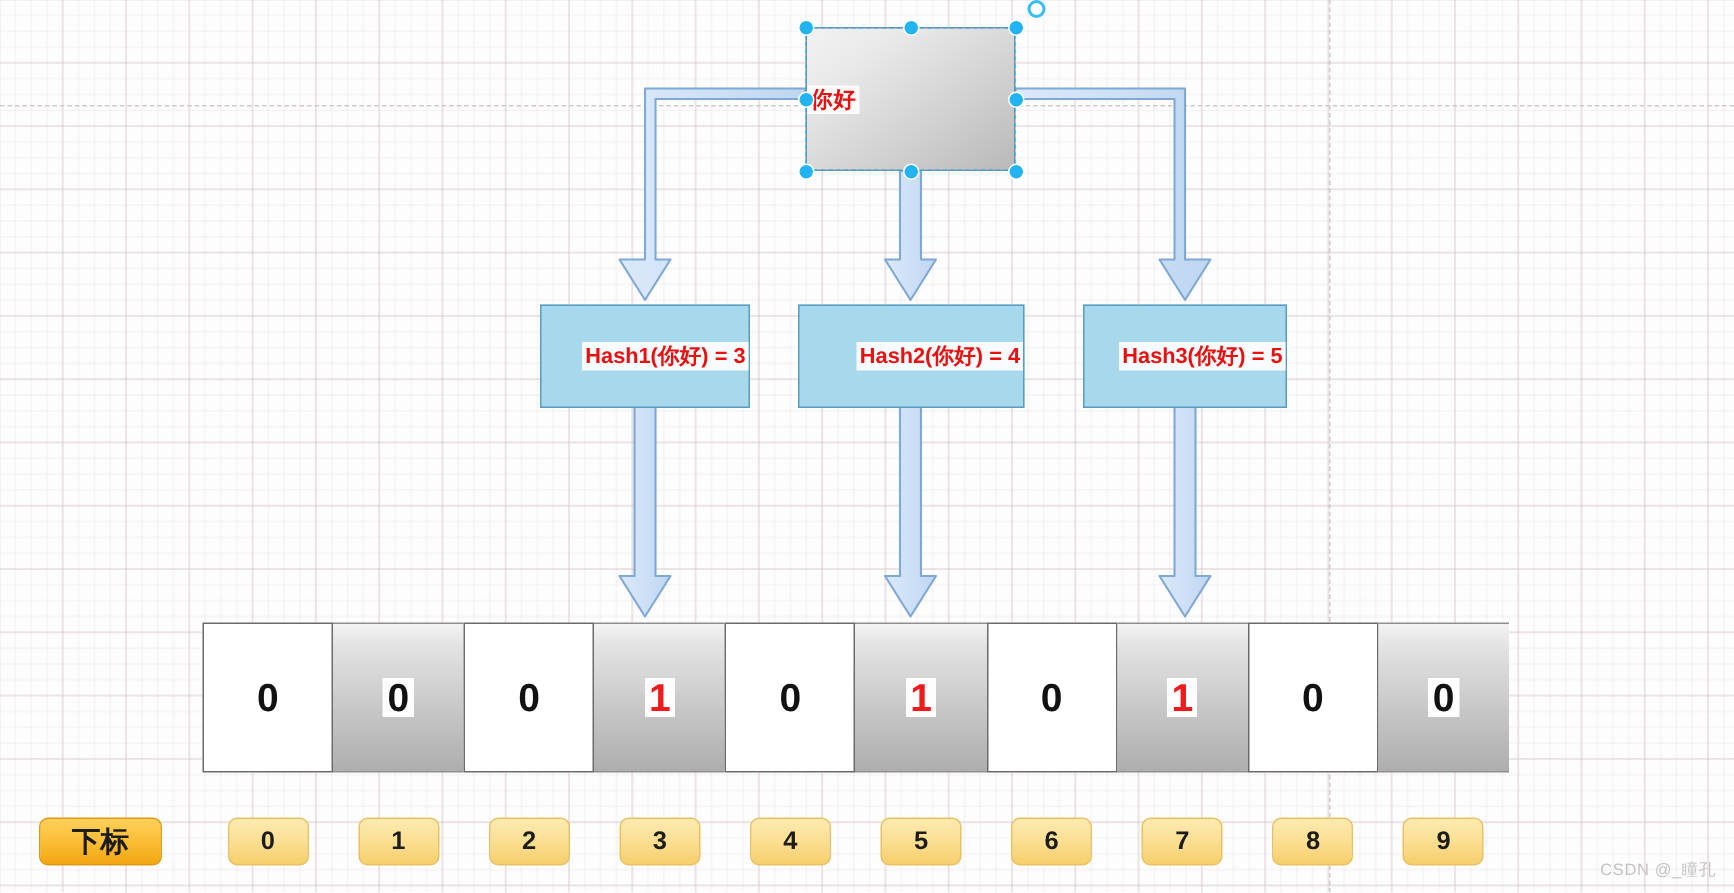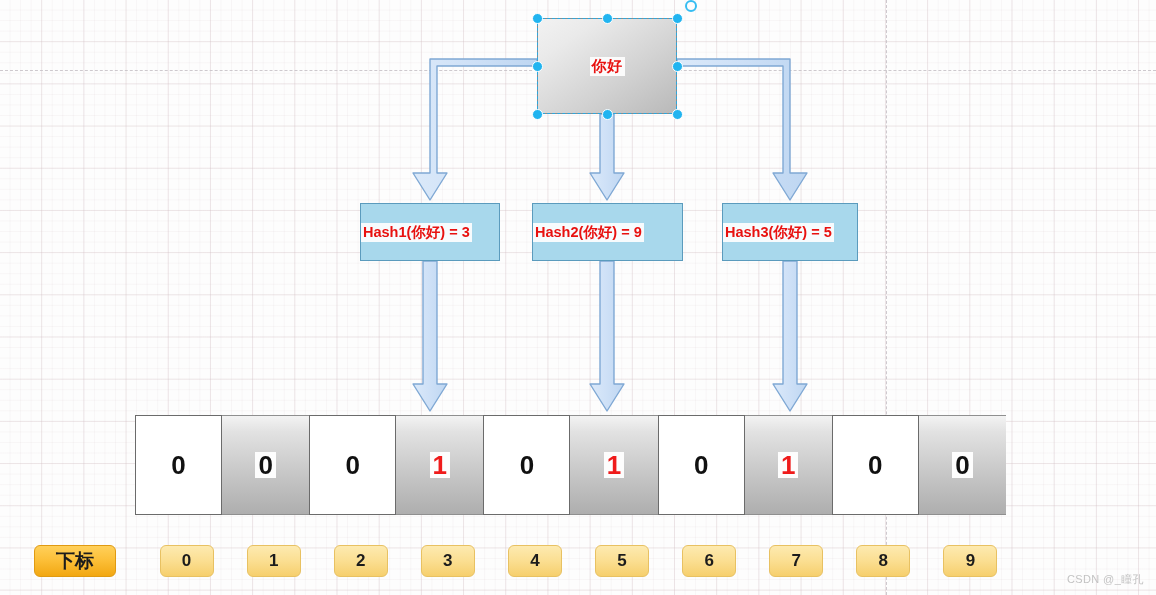--- a/index.html
+++ b/index.html
@@ -64,21 +64,20 @@
     position: absolute;
     left: 537px;
     top: 18px;
     width: 140px;
     height: 96px;
     background: linear-gradient(to bottom right, #f2f2f2 0%, #eaeaea 22%, #d2d2d2 62%, #b9b9b9 100%);
     border: 1px solid #8a8a8a;
     box-sizing: border-box;
     display: flex;
     align-items: center;
-    justify-content: center;
   }
   .main-shape .selbox {
     position: absolute;
     left: -1px;
     top: -1px;
     right: -1px;
     bottom: -1px;
     border: 1px dashed #2aa8e0;
     box-sizing: border-box;
     pointer-events: none;
@@ -115,27 +114,27 @@
     border-radius: 50%;
     background: transparent;
     border: 2px solid #36bdf2;
     box-sizing: border-box;
     z-index: 6;
   }
 
   
   .hash-box {
     position: absolute;
-    height: 58px;
+    height: 69px;
     background: #a8d8ec;
     border: 1px solid #5b9bbd;
     box-sizing: border-box;
     display: flex;
     align-items: center;
-    justify-content: flex-start;
+    justify-content: flex-end;
   }
   .hash-label {
     color: #e8110f;
     font-weight: bold;
     font-size: 14.5px;
     background: #f7fbfd;
     padding: 0 2px;
     white-space: nowrap;
   }
 
@@ -189,21 +188,20 @@
     top: 0;
     height: 32px;
     border-radius: 6px;
     display: flex;
     align-items: center;
     justify-content: center;
     font-weight: bold;
     font-size: 17px;
     color: #1c1c1c;
     box-sizing: border-box;
-    margin-left: 8px;
   }
   .idx-num {
     width: 54px;
     background: linear-gradient(to bottom, #fdeab0 0%, #fbdf93 48%, #f6cf6d 100%);
     border: 1px solid #e8c162;
   }
   .idx-title {
     left: 26px;
     width: 82px;
     font-size: 19px;
@@ -263,21 +261,21 @@
   <div class="handle" style="left:677px; top:66px;"></div>
   <div class="handle" style="left:537px; top:114px;"></div>
   <div class="handle" style="left:607px; top:114px;"></div>
   <div class="handle" style="left:677px; top:114px;"></div>
   <div class="rot-handle" style="left:691px; top:6px;"></div>
 
   <div class="hash-box" style="left:360px; top:203px; width:140px;">
     <span class="hash-label">Hash1(你好) = 3</span>
   </div>
   <div class="hash-box" style="left:532px; top:203px; width:151px;">
-    <span class="hash-label">Hash2(你好) = 9</span>
+    <span class="hash-label">Hash2(你好) = 4</span>
   </div>
   <div class="hash-box" style="left:722px; top:203px; width:136px;">
     <span class="hash-label">Hash3(你好) = 5</span>
   </div>
 
   <div id="bit-array">
       <div class="cell white">
         <span class="val zero">0</span>
       </div>
       <div class="cell grey">

